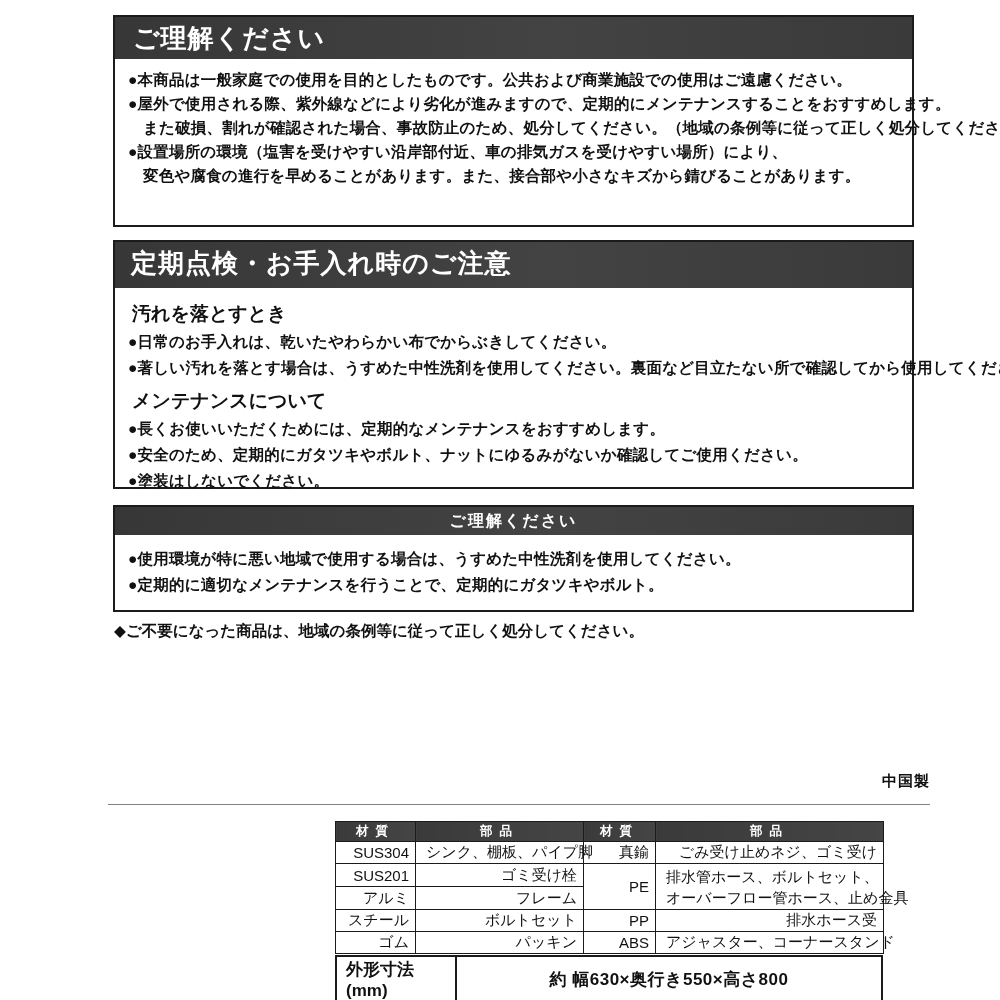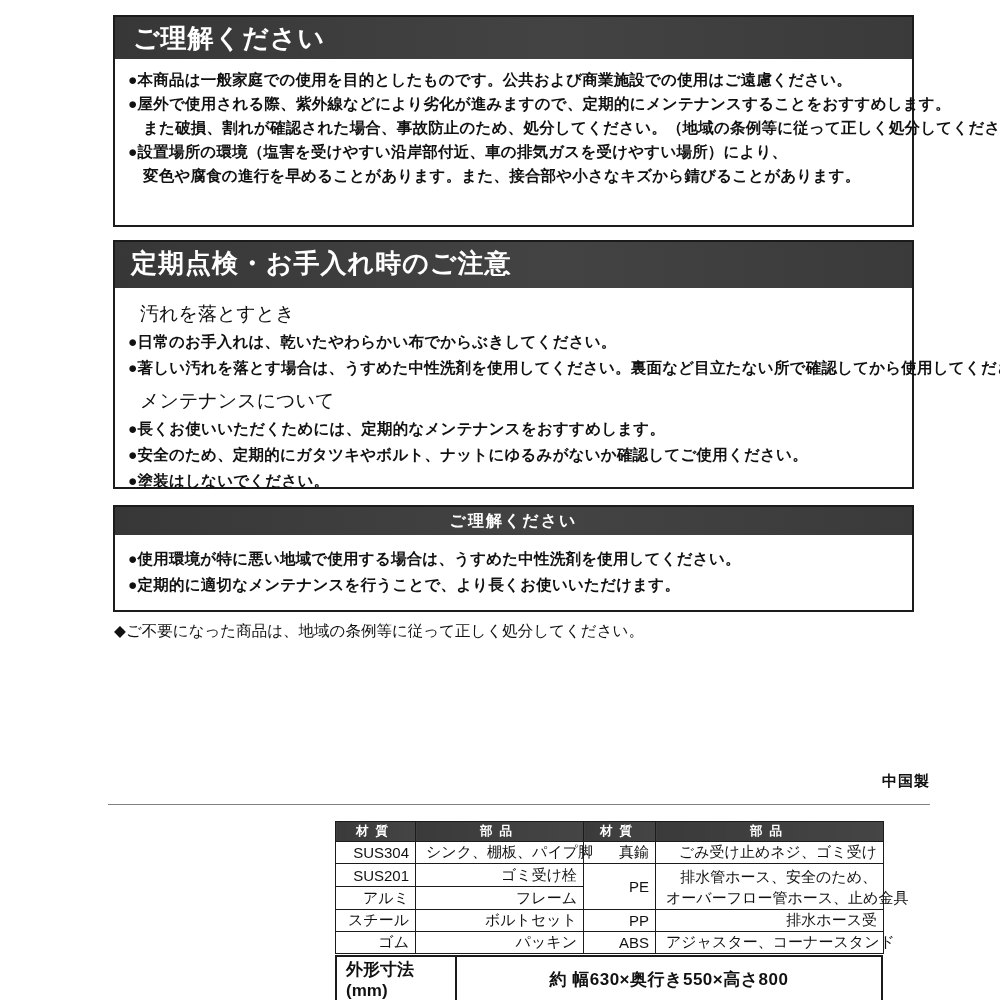--- a/index.html
+++ b/index.html
@@ -14,23 +14,23 @@
     background:linear-gradient(90deg,#373737,#444343 55%,#3a3a3a);
     color:#fff;font-weight:bold;box-sizing:border-box;
   }
   .banner.big{height:42px;line-height:42px;font-size:26px;padding-left:18px;letter-spacing:1px;}
   .banner.big2{height:46px;line-height:46px;font-size:26px;padding-left:16px;letter-spacing:1px;font-family:Liberation Mono, monospace;}
   .banner.small{height:28px;line-height:28px;font-size:16px;text-align:center;letter-spacing:2px;}
   .content{padding:9px 12px 0 13px;}
   .line{font-size:15.5px;font-weight:600;line-height:24px;letter-spacing:0.2px;white-space:nowrap;}
   .line.sp{line-height:26px;}
   .line.cont{padding-left:15px;}
-  .subhead{font-size:19px;font-weight:normal;line-height:26px;margin:6px 0 2px 12px;}
+  .subhead{font-size:19px;font-weight:bold;line-height:26px;margin:6px 0 2px 4px;}
   
-  .disposal{position:absolute;left:114px;top:621px;font-size:15.5px;font-weight:400;line-height:20px;}
+  .disposal{position:absolute;left:114px;top:621px;font-size:15.5px;font-weight:700;line-height:20px;}
   .made-in{position:absolute;right:70px;top:772px;font-size:15px;font-weight:bold;letter-spacing:1px;}
   .sep{position:absolute;left:108px;top:804px;width:822px;height:1px;background:#818181;}
   
   table{border-collapse:collapse;table-layout:fixed;}
   .materials{position:absolute;left:335px;top:821px;width:548px;}
   .materials th,.materials td{border:1.5px solid #1b1b1b;box-sizing:border-box;}
   .materials th{
     background:linear-gradient(90deg,#3a3a3a,#454545);color:#fff;
     font-size:12.5px;font-weight:bold;height:20px;text-align:center;letter-spacing:7px;
   }
@@ -74,21 +74,21 @@
       <div class="line sp">●塗装はしないでください。</div>
     </div>
   </section>
 
   <section class="box" style="top:505px;height:107px;">
     <div class="banner small">
       <span>ご理解ください</span>
     </div>
     <div class="content" style="padding-top:11px;">
       <div class="line sp">●使用環境が特に悪い地域で使用する場合は、うすめた中性洗剤を使用してください。</div>
-      <div class="line sp">●定期的に適切なメンテナンスを行うことで、より長くお使いいただけます。</div>
+      <div class="line sp">●定期的に適切なメンテナンスを行うことで、定期的にガタツキやボルト。</div>
     </div>
   </section>
 
   <div class="disposal">◆ご不要になった商品は、地域の条例等に従って正しく処分してください。</div>
 
   <div class="made-in">中国製</div>
 
   <div class="sep"></div>
 
   <table class="materials">
@@ -109,21 +109,21 @@
       <td>SUS304</td>
       <td>シンク、棚板、パイプ脚</td>
       <td>真鍮</td>
       <td>ごみ受け止めネジ、ゴミ受け</td>
     </tr>
     <tr>
       <td>SUS201</td>
       <td>ゴミ受け栓</td>
       <td rowspan="2" class="two">PE</td>
       <td rowspan="2" class="two">
-        <div class="l">排水管ホース、安全のため、</div>
+        <div class="l">排水管ホース、ボルトセット、</div>
         <div class="l">オーバーフロー管ホース、止め金具</div>
       </td>
     </tr>
     <tr>
       <td>アルミ</td>
       <td>フレーム</td>
     </tr>
     <tr>
       <td>スチール</td>
       <td>ボルトセット</td>

